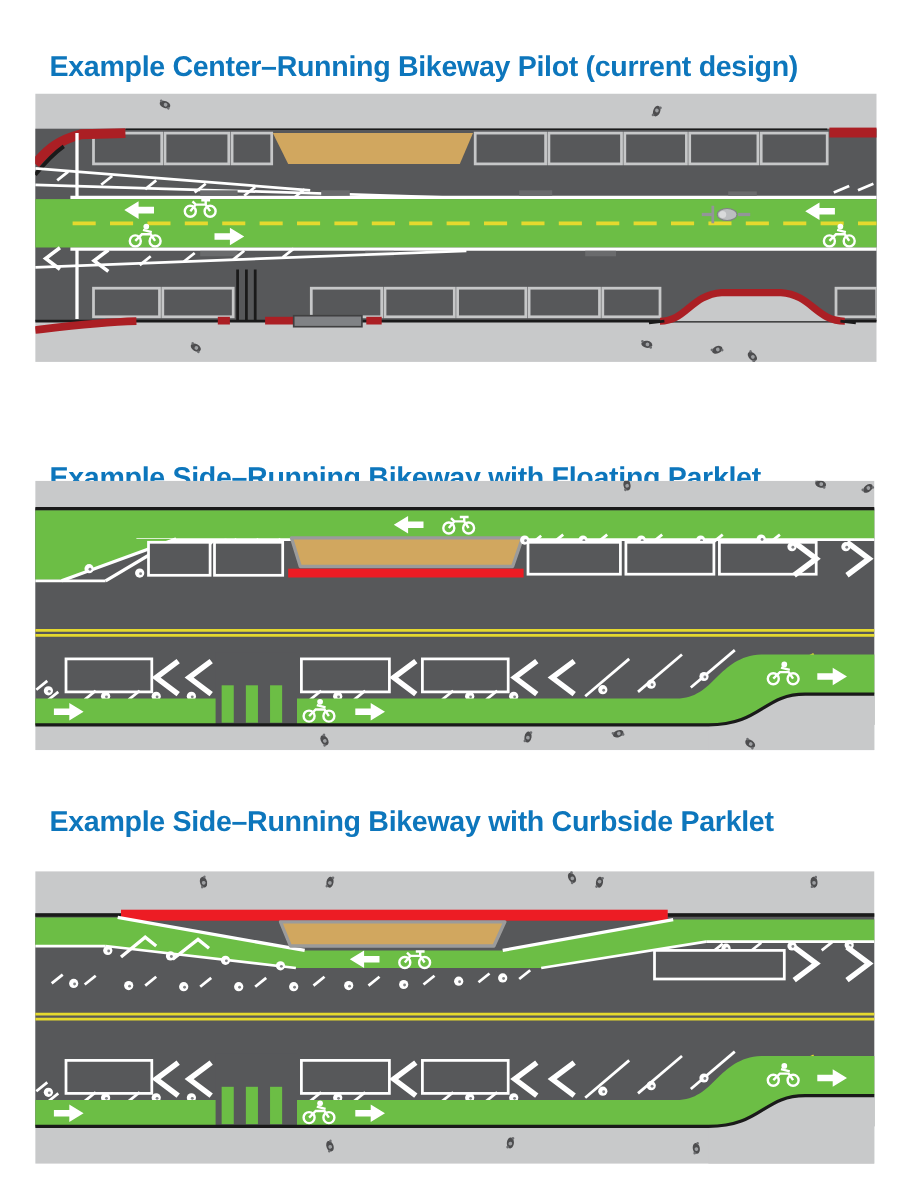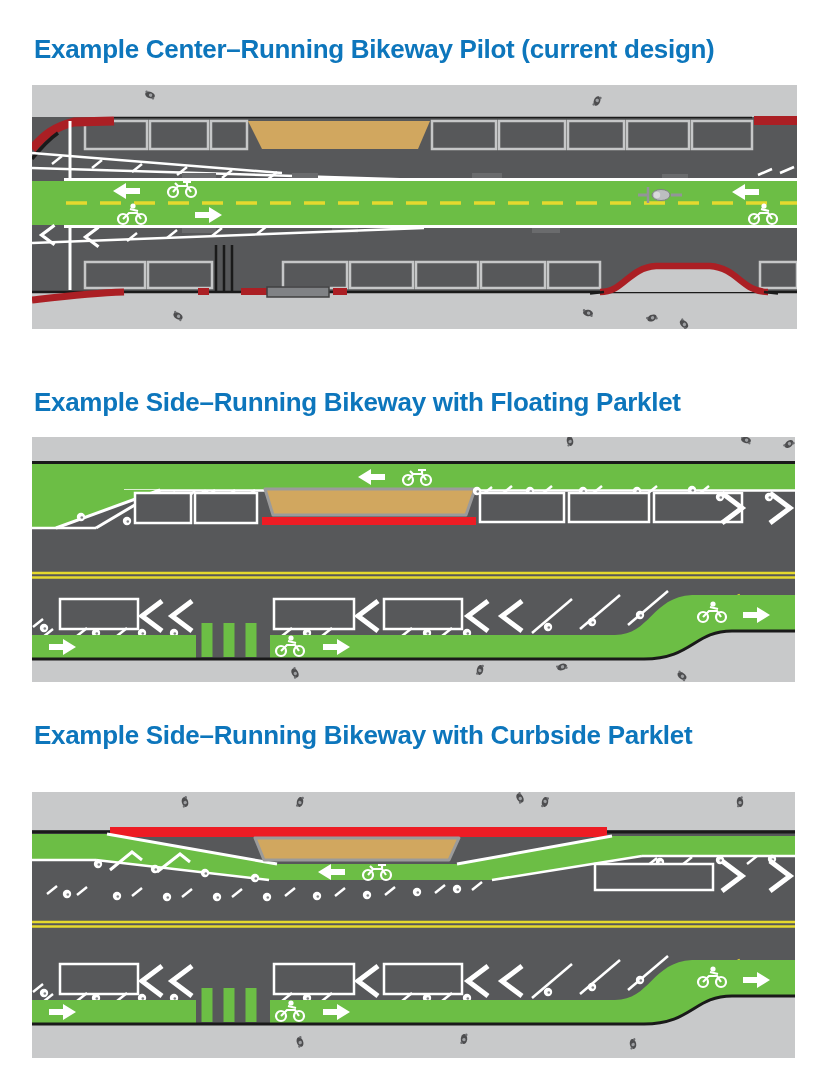--- a/index.html
+++ b/index.html
@@ -1,18 +1,18 @@
 <!DOCTYPE html>
 <html style="--title-blue: #0d76bc; --sidewalk: #c8c9ca; --road: #57585a; --bike-green: #6cbe45; --parklet-tan: #d1a75f; --parklet-border: #9b9b9b; --curb-red-dark: #ab1f24; --stripe-red: #ed1c24; --lane-yellow: #e5d92e; --curb-black: #1a1a1a; --figure-gray: #4d4d4f; --bench-gray: #808285;"><head>
 <meta charset="utf-8">
 <style>
   html,body{margin:0;padding:0;}
   body{width:828px;height:1081px;background:#fff;position:relative;overflow:hidden;
        font-family:"Liberation Sans", sans-serif;}
-  h2.sec-title{position:absolute;left:34px;margin:0;font-size:26px;font-weight:bold;
+  h2.sec-title{position:absolute;left:34px;margin:11px;font-size:26px;font-weight:bold;
        letter-spacing:-0.3px;color:var(--title-blue,#0d76bc);white-space:nowrap;}
   .panel{position:absolute;left:32px;}
   .panel svg{display:block;}
   
   .fs{fill:var(--sidewalk,#c8c9ca);}
   .fr{fill:var(--road,#57585a);}
   .fg{fill:var(--bike-green,#6cbe45);}
   .ft{fill:var(--parklet-tan,#d1a75f);}
   .frd{fill:var(--curb-red-dark,#ab1f24);}
   .fsr{fill:var(--stripe-red,#ed1c24);}
@@ -181,21 +181,21 @@
     <use href="#ped" transform="translate(118,10) rotate(20)"></use>
     <use href="#ped" transform="translate(565,16) rotate(-70)"></use>
     <use href="#ped" transform="translate(146,231) rotate(30)"></use>
     <use href="#ped" transform="translate(556,228) rotate(10)"></use>
     <use href="#ped" transform="translate(620,233) rotate(-25)"></use>
     <use href="#ped" transform="translate(652,239) rotate(45)"></use>
   </g>
 </svg>
 </div>
 
-<h2 class="sec-title" style="top:387px">Example Side–Running Bikeway with Floating Parklet</h2>
+<h2 class="sec-title" style="top:408px">Example Side–Running Bikeway with Floating Parklet</h2>
 
 <div class="panel" style="top:437px">
 <svg viewBox="0 0 763 245" width="763" height="245">
   <rect class="fs" width="763" height="245"></rect>
   <rect class="fr" y="25" width="763" height="197"></rect>
   <line x1="0" y1="25.5" x2="763" y2="25.5" class="sk" stroke-width="3"></line>
 
   <g>
     <rect class="fg" y="27" width="763" height="26"></rect>
     <line x1="92" y1="53.5" x2="763" y2="53.5" class="sw" stroke-width="2.5"></line>

